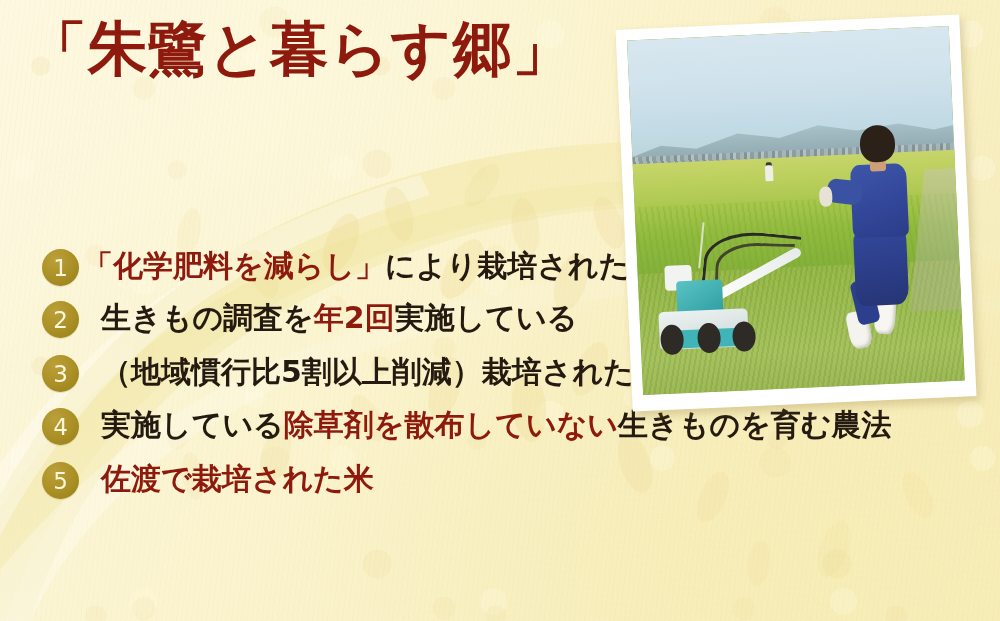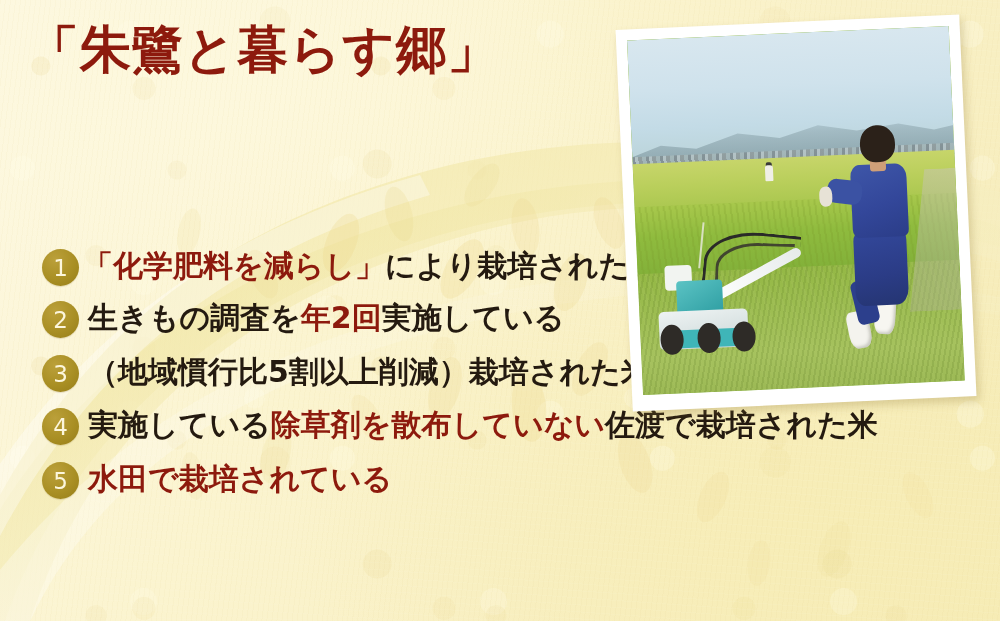--- a/index.html
+++ b/index.html
@@ -68,22 +68,22 @@
   }
 
   
   .title-block {
     position: absolute;
     left: 28px;
     top: 24px;
     z-index: 6;
   }
   .title-line1 {
-    font-family: Liberation Sans, sans-serif;
-    font-size: 51px;
+    font-family: Liberation Mono, monospace;
+    font-size: 59px;
     line-height: 1.0;
     font-weight: 700;
     color: #8d1a0d;
     letter-spacing: 1px;
     white-space: nowrap;
   }
   .title-line2 {
     font-family: "DejaVu Serif", "Liberation Serif", serif;
     font-size: 66px;
     line-height: 1.12;
@@ -123,21 +123,21 @@
     font-family: "DejaVu Sans", "Liberation Sans", sans-serif;
     font-size: 23px;
     font-weight: 400;
     display: flex;
     align-items: center;
     justify-content: center;
     margin-top: 3px;
     box-shadow: 0 1px 1px rgba(120,95,20,.18);
   }
   .item-text {
-    margin-left: 9px;
+    margin-left: 22px;
     font-family: "DejaVu Sans", "Liberation Sans", sans-serif;
     font-size: 30px;
     line-height: 1.32;
     font-weight: 700;
     color: #241a10;
     letter-spacing: 0px;
   }
   .item-text .r { color: #8d1a0d; }
   .item-text .d { color: #241a10; }
   .item-text .sub { display: block; }
@@ -497,25 +497,25 @@
     <div class="item i3">
       <div class="badge">3</div>
       <div class="item-text">
           <span class="d sub">（地域慣行比5割以上削減）栽培された米</span>
       </div>
     </div>
 
     <div class="item i4">
       <div class="badge">4</div>
       <div class="item-text">
-        <span class="d">実施している</span><span class="r">除草剤を散布していない</span><span class="d">佐渡で栽培された米</span>
+        <span class="d">実施している</span><span class="r">除草剤を散布していない</span><span class="d">生きものを育む農法</span>
       </div>
     </div>
 
     <div class="item i5">
       <div class="badge">5</div>
       <div class="item-text">
-        <span class="r">水田で栽培されている</span>
+        <span class="r">佐渡で栽培された米</span>
       </div>
     </div>
 
   </div>
 </div>
 
 </body></html>

